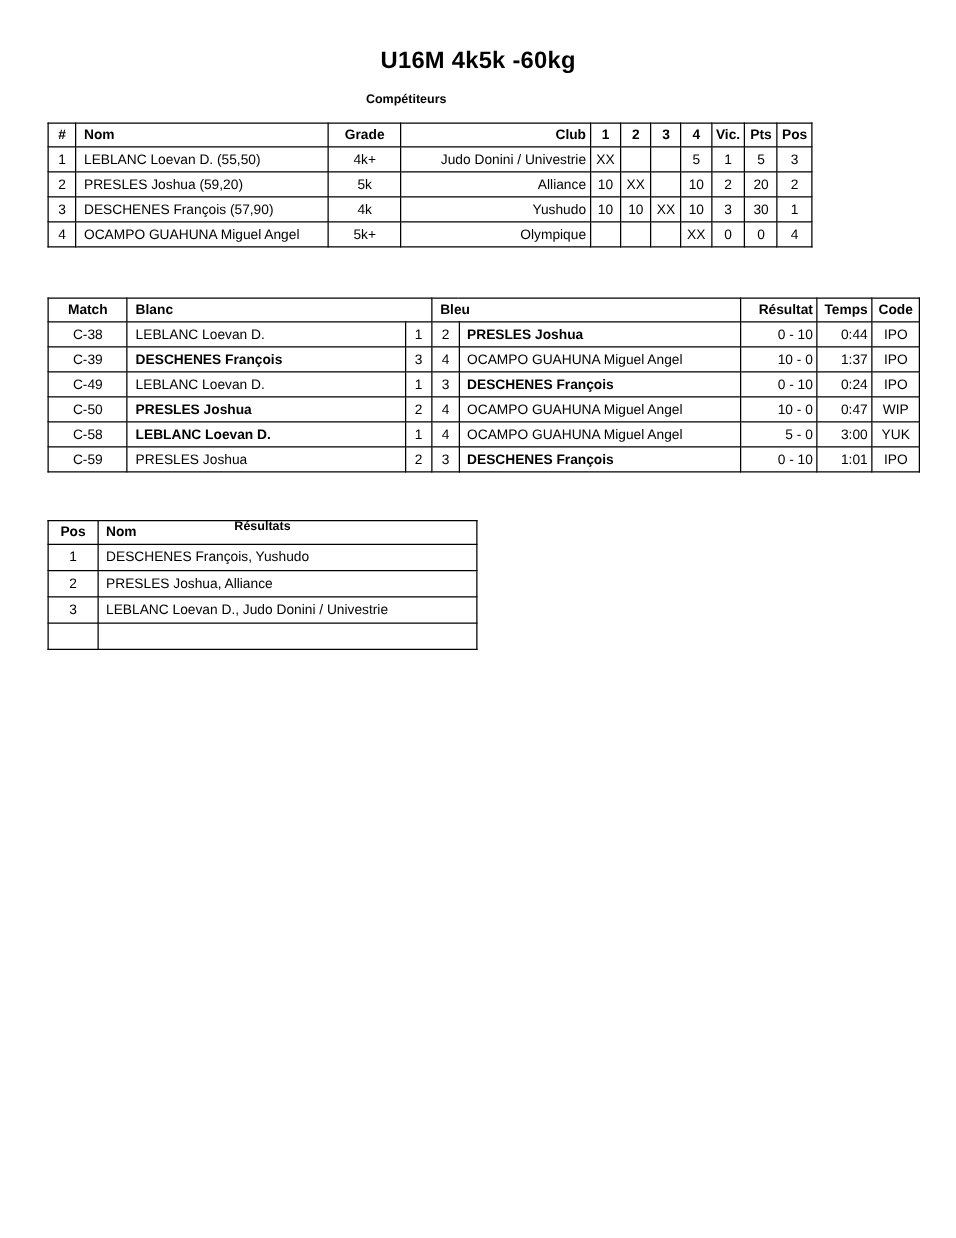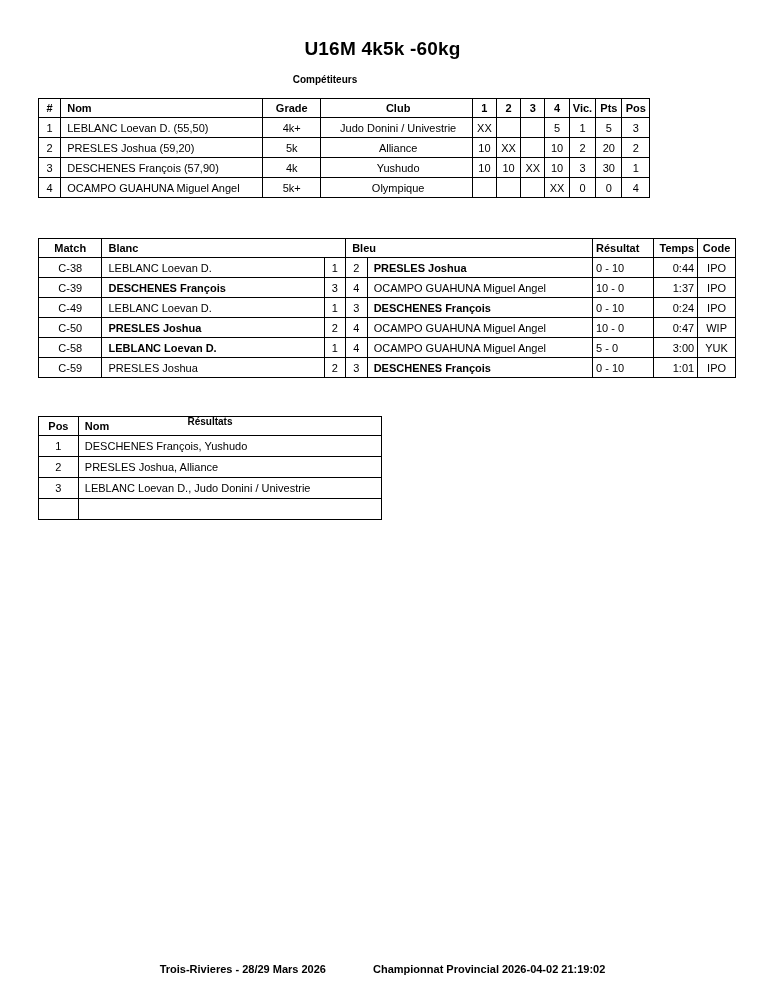--- a/index.html
+++ b/index.html
@@ -51,35 +51,35 @@
     font-weight: bold;
     font-size: 11px;
   }
   
   .comp-wrap { position: absolute; left: 38px; top: 98px; }
   table.comp { width: 612px; }
   table.comp td { height: 20px; }
   .c-num  { width: 22px; text-align: center; }
   .c-nom  { width: 200px; text-align: left; padding-left: 6px; }
   .c-grade{ width: 58px; text-align: center; }
-  .c-club { width: 150px; text-align: center; padding-left: 6px; margin-top: 34px; }
+  .c-club { width: 150px; text-align: right; padding-left: 6px; margin-top: 34px; }
   .c-rnd  { width: 24px; text-align: center; }
   .c-vic  { width: 26px; text-align: center; }
   .c-pts  { width: 26px; text-align: center; }
   .c-pos  { width: 26px; text-align: center; }
   .clip-name { max-width: 200px; }
   
   .match-wrap { position: absolute; left: 38px; top: 238px; }
   table.matchs { width: 698px; }
   table.matchs td { height: 20px; }
   .m-match  { width: 65px; text-align: center; }
   .m-blanc  { width: 228px; text-align: left; padding-left: 6px; }
   .m-sb     { width: 22px; text-align: center; }
   .m-bleu   { width: 228px; text-align: left; padding-left: 6px; }
-  .m-res    { width: 62px; text-align: left; }
+  .m-res    { width: 62px; text-align: right; }
   .m-temps  { width: 44px; text-align: right; }
   .m-code   { width: 38px; text-align: center; }
   .winner { font-weight: bold; }
   
   .res-wrap { position: absolute; left: 38px; top: 416px; }
   table.results { width: 344px; }
   table.results td { height: 21px; }
   .r-pos { width: 40px; text-align: center; }
   .r-nom { width: 304px; text-align: left; padding-left: 6px; }
   .r-empty td { height: 21px; }
@@ -284,18 +284,14 @@
           <td class="r-nom">LEBLANC Loevan D., Judo Donini / Univestrie</td>
         </tr>
         <tr class="r-empty">
           <td class="r-pos"></td>
           <td class="r-nom"></td>
         </tr>
       </tbody>
     </table>
   </div>
 
-  <div class="footer">
-    <span class="left">Trois-Rivieres - 28/29 Mars 2026</span>
-    <span class="right">Championnat Provincial  2026-04-02 21:19:02</span>
-  </div>
 
 </div>
 
 </body></html>

